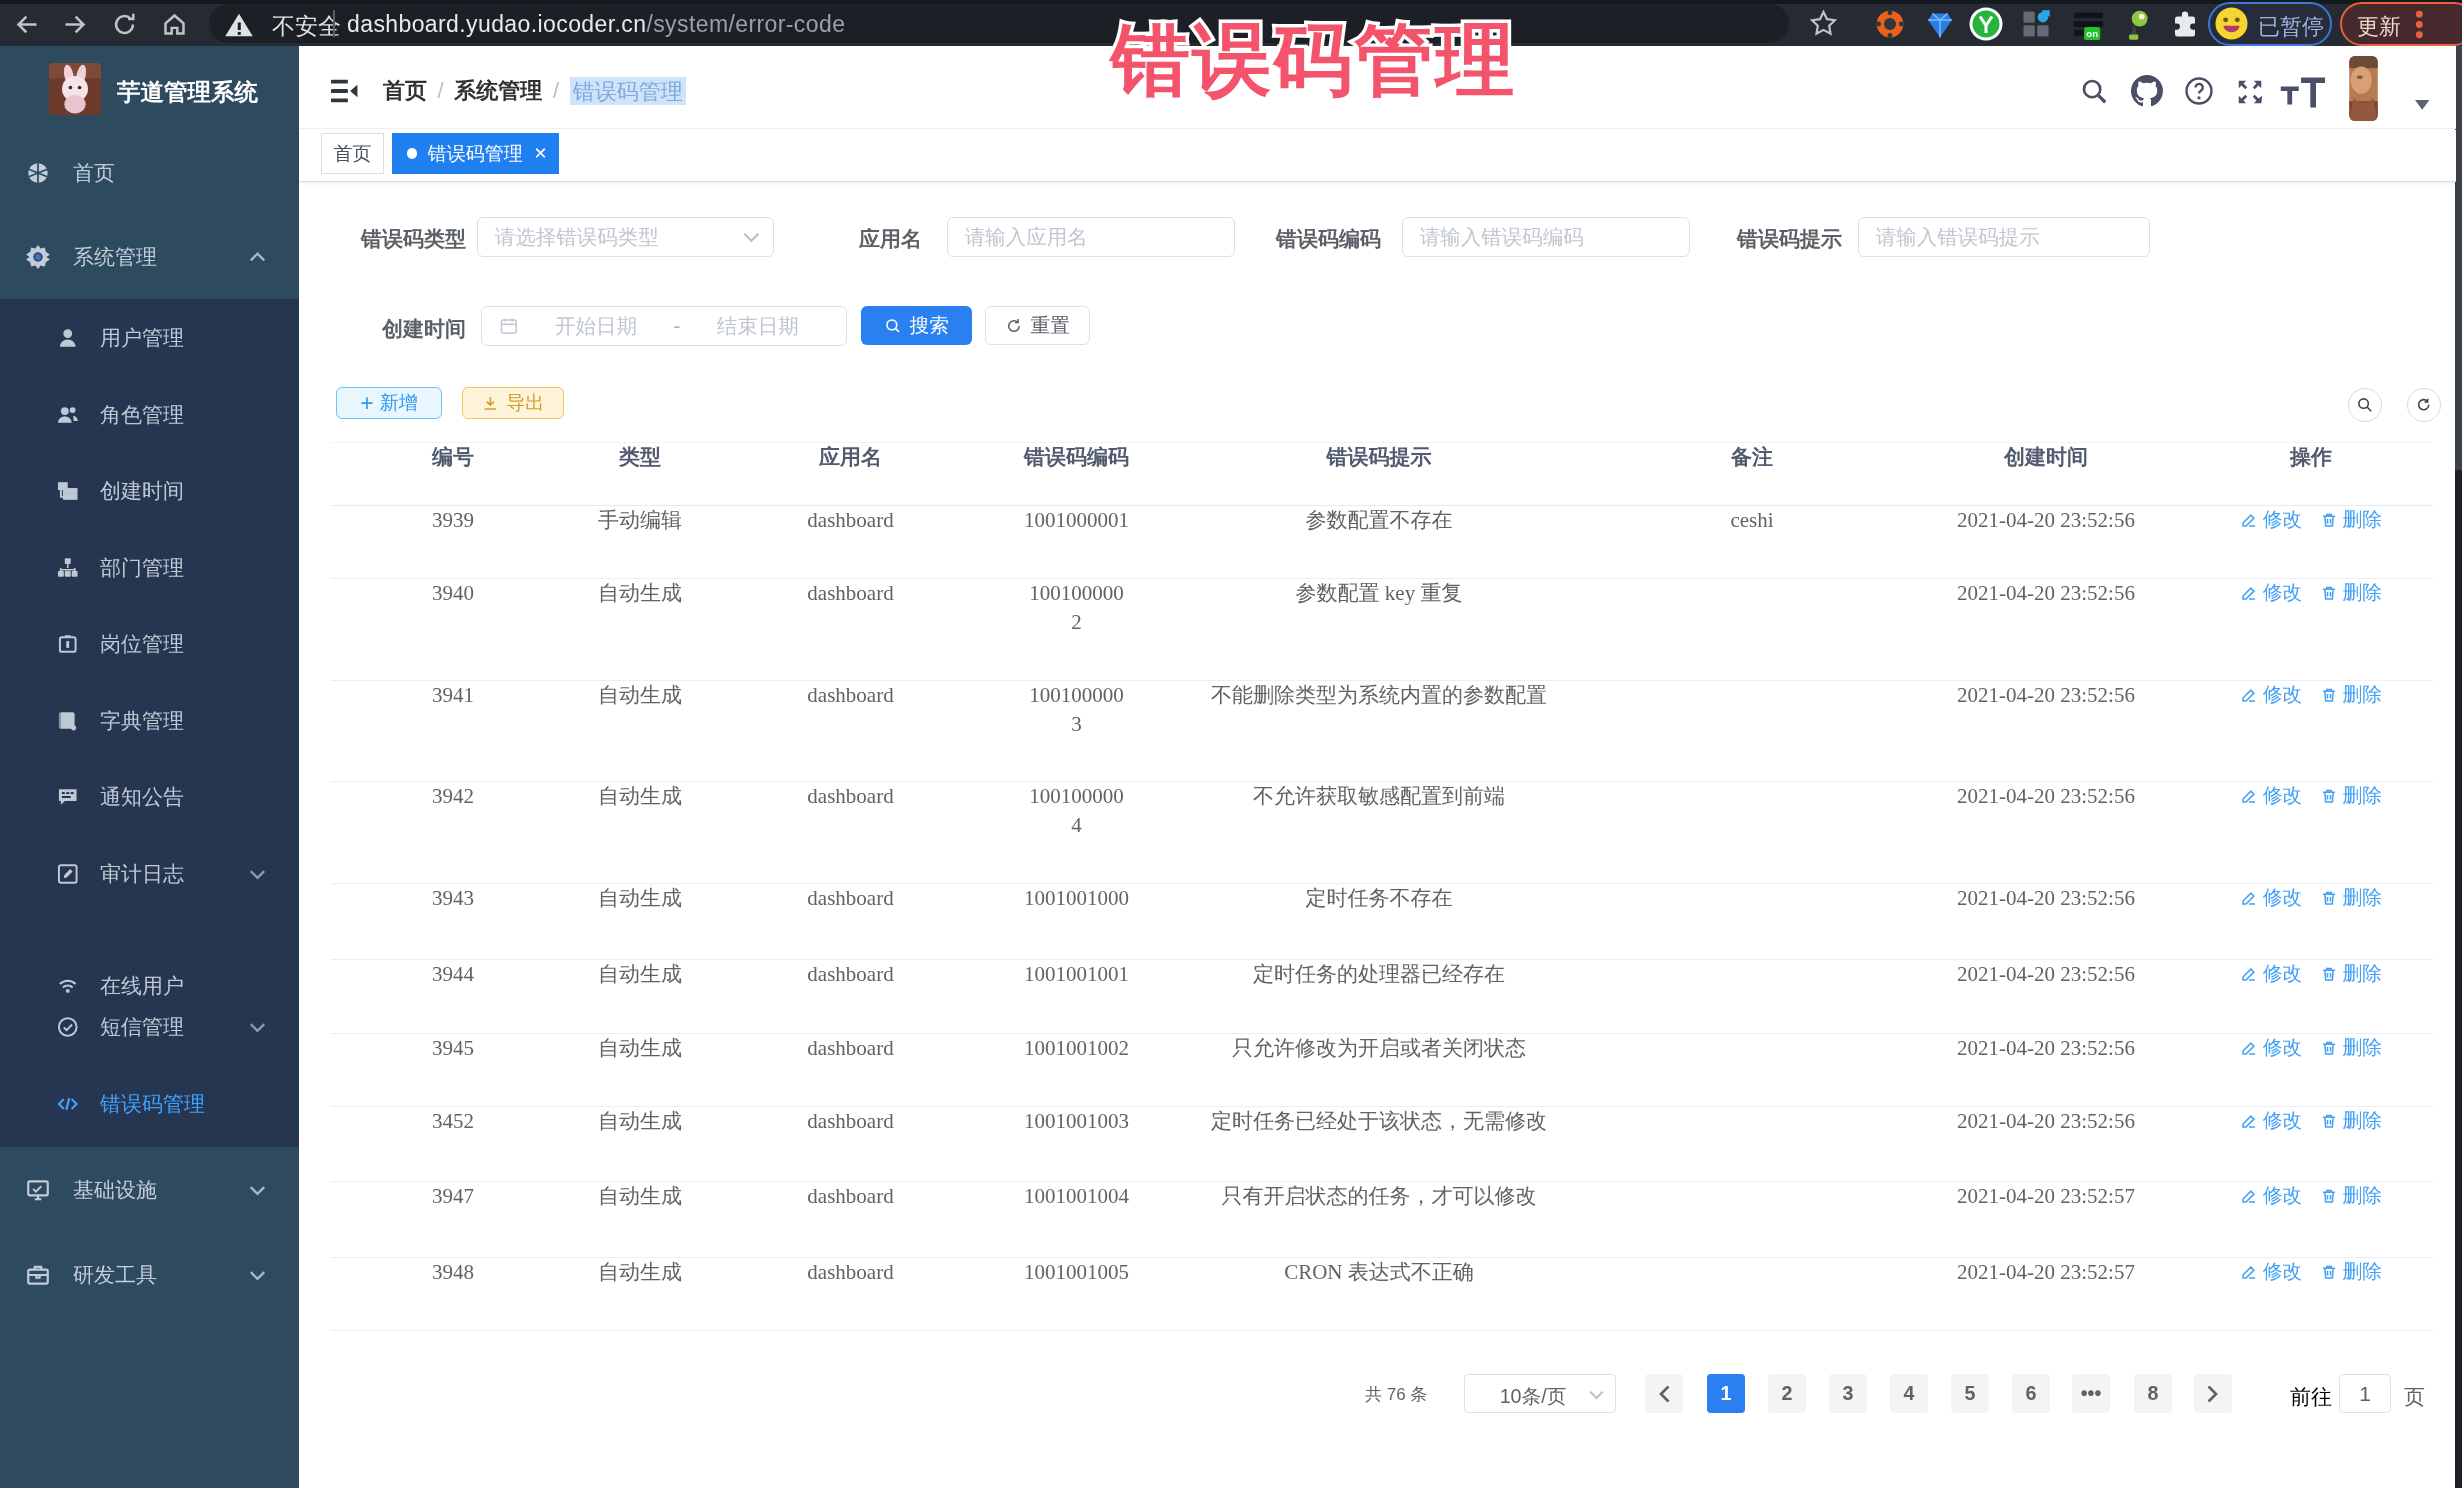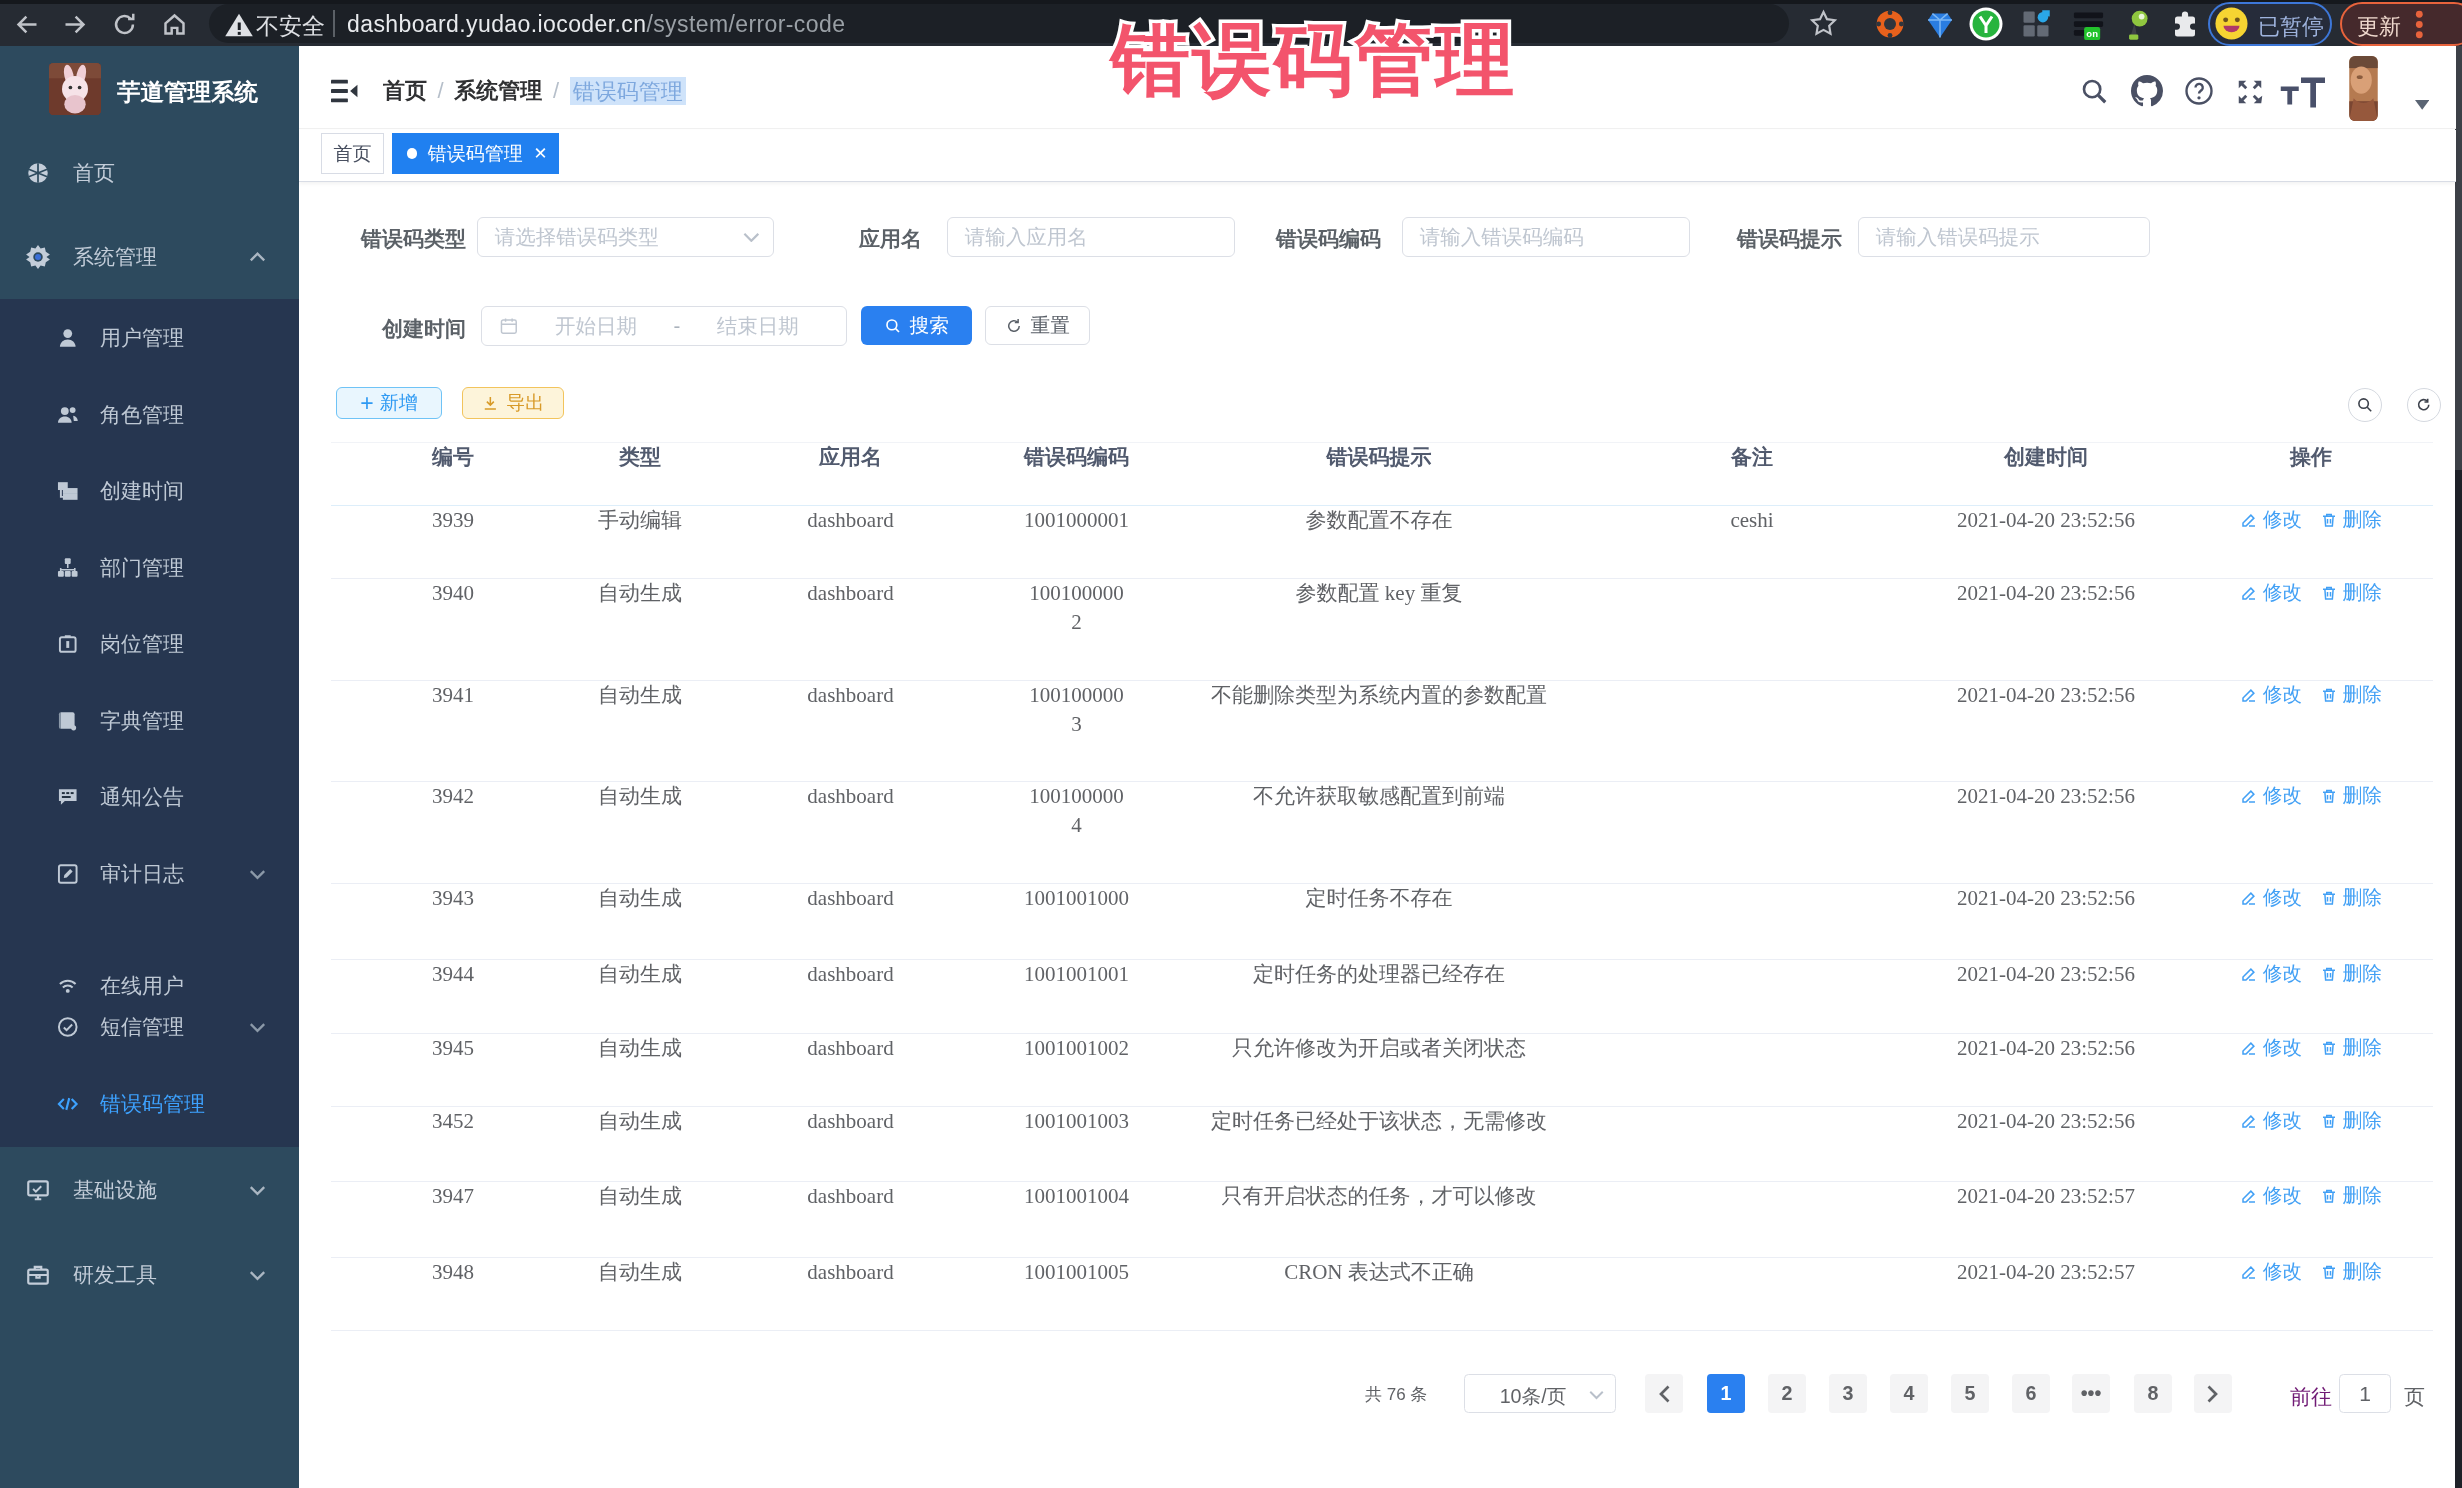--- a/index.html
+++ b/index.html
@@ -5,21 +5,21 @@
 * { margin:0; padding:0; box-sizing:border-box; }
 html,body { width:2462px; height:1488px; overflow:hidden; background:#fff;
   font-family:"Liberation Sans", sans-serif; }
 .abs { position:absolute; }
 
 #chrome { position:absolute; left:0; top:0; width:2462px; height:46px; background:#262b33; }
 #chrome .topstrip { position:absolute; left:0; top:0; width:2462px; height:3.8px; background:#15181d; }
 #chrome svg { position:absolute; }
 #urlpill { position:absolute; left:209px; top:3.8px; width:1580px; height:39px; background:#1c2026; border-radius:19.7px; }
 #urlpill .warn { position:absolute; left:15px; top:8.3px; }
-#urlpill .nosafe { position:absolute; left:47px; top:6.8px; color:#dfe1e5; font-size:23px; }
+#urlpill .nosafe { position:absolute; left:63px; top:6.8px; color:#dfe1e5; font-size:23px; }
 #urlpill .sep { position:absolute; left:124px; top:6px; width:1.5px; height:27px; background:#5b6066; }
 #urlpill .url { position:absolute; left:138px; top:6.8px; color:#e8eaed; font-size:23px; letter-spacing:0.4px;}
 #urlpill .url span { color:#9aa0a6; }
 
 #scrollbar { position:absolute; left:2455px; top:46px; width:7.6px; height:1442px; background:#1e2128; }
 #scrollbar .thumb { position:absolute; left:0px; top:0px; width:7.6px; height:424px; background:#3c4047; }
 
 #sidebar { position:absolute; left:0; top:46px; width:299px; height:1442px; background:#2d4a5e; }
 #submenu { position:absolute; left:0; top:253px; width:299px; height:848px; background:#263650; }
 .logo { position:absolute; left:49px; top:17.4px; width:52px; height:52px; border-radius:4.5px; overflow:hidden; background:#7d3b2e; }
@@ -622,21 +622,21 @@
   <div class="pbtn" style="left:1890px;">4</div>
   <div class="pbtn" style="left:1951px;">5</div>
   <div class="pbtn" style="left:2012px;">6</div>
   <div class="pbtn" style="left:2072px;">•••</div>
   <div class="pbtn" style="left:2134px;">8</div>
   <div class="pbtn" style="left:2194px;">
       <svg width="12" height="18" viewBox="0 0 8 12" fill="none" stroke="#606266" stroke-width="1.8">
         <path d="M1 1 L6 6 L1 11"></path>
       </svg>
     </div>
-  <div class="abs" style="left:2290px;top:1383px;font-size:21px;color:#701a75;">前往</div>
+  <div class="abs" style="left:2290px;top:1383px;font-size:21px;color:#000000;">前往</div>
   <div class="abs" style="left:2339px;top:1374px;width:52px;height:39px;border:1.5px solid #dcdfe6;border-radius:4.5px;font-size:21px;color:#606266;display:flex;align-items:center;justify-content:center;">1</div>
   <div class="abs" style="left:2404px;top:1383px;font-size:21px;color:#606266;">页</div>
 
   <svg id="annot" width="470" height="114" viewBox="0 0 620 150">
     <text x="8" y="116" font-family="Liberation Sans" font-size="104" font-weight="bold" fill="#f3546c" stroke="#ffffff" stroke-width="9" paint-order="stroke" letter-spacing="3">错误码管理</text>
   </svg>
 </div>
 
 
 </body></html>

